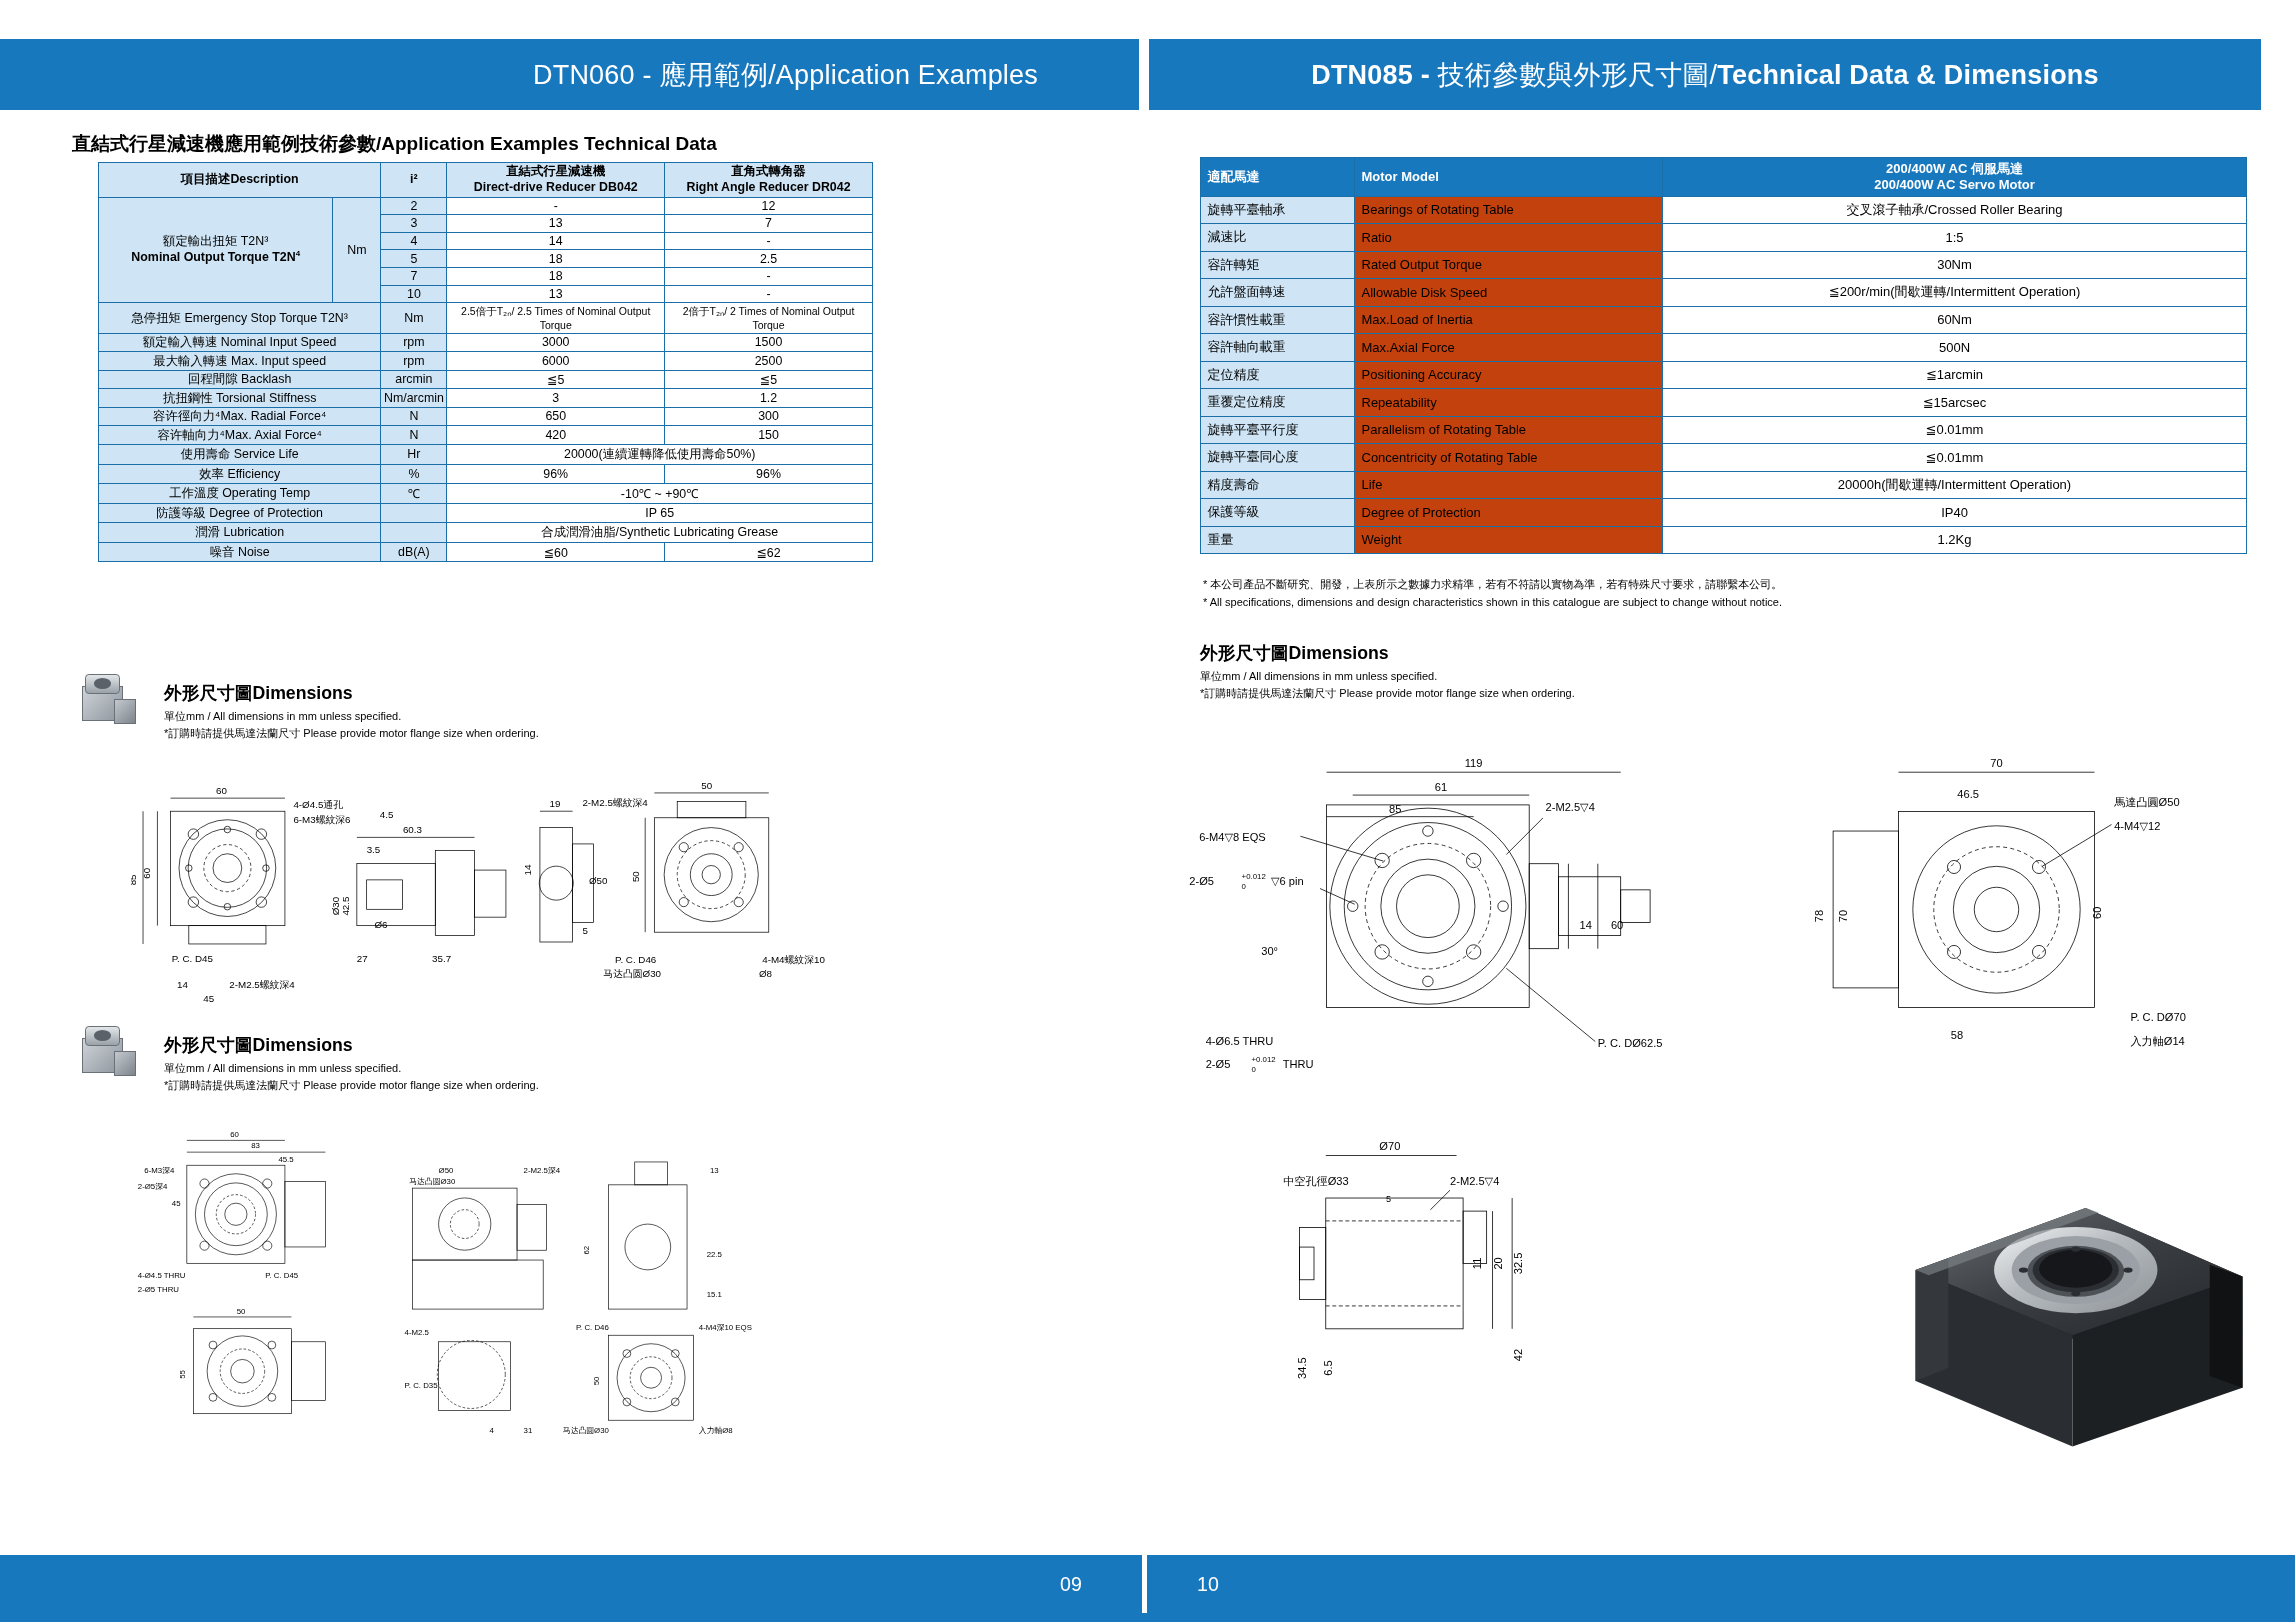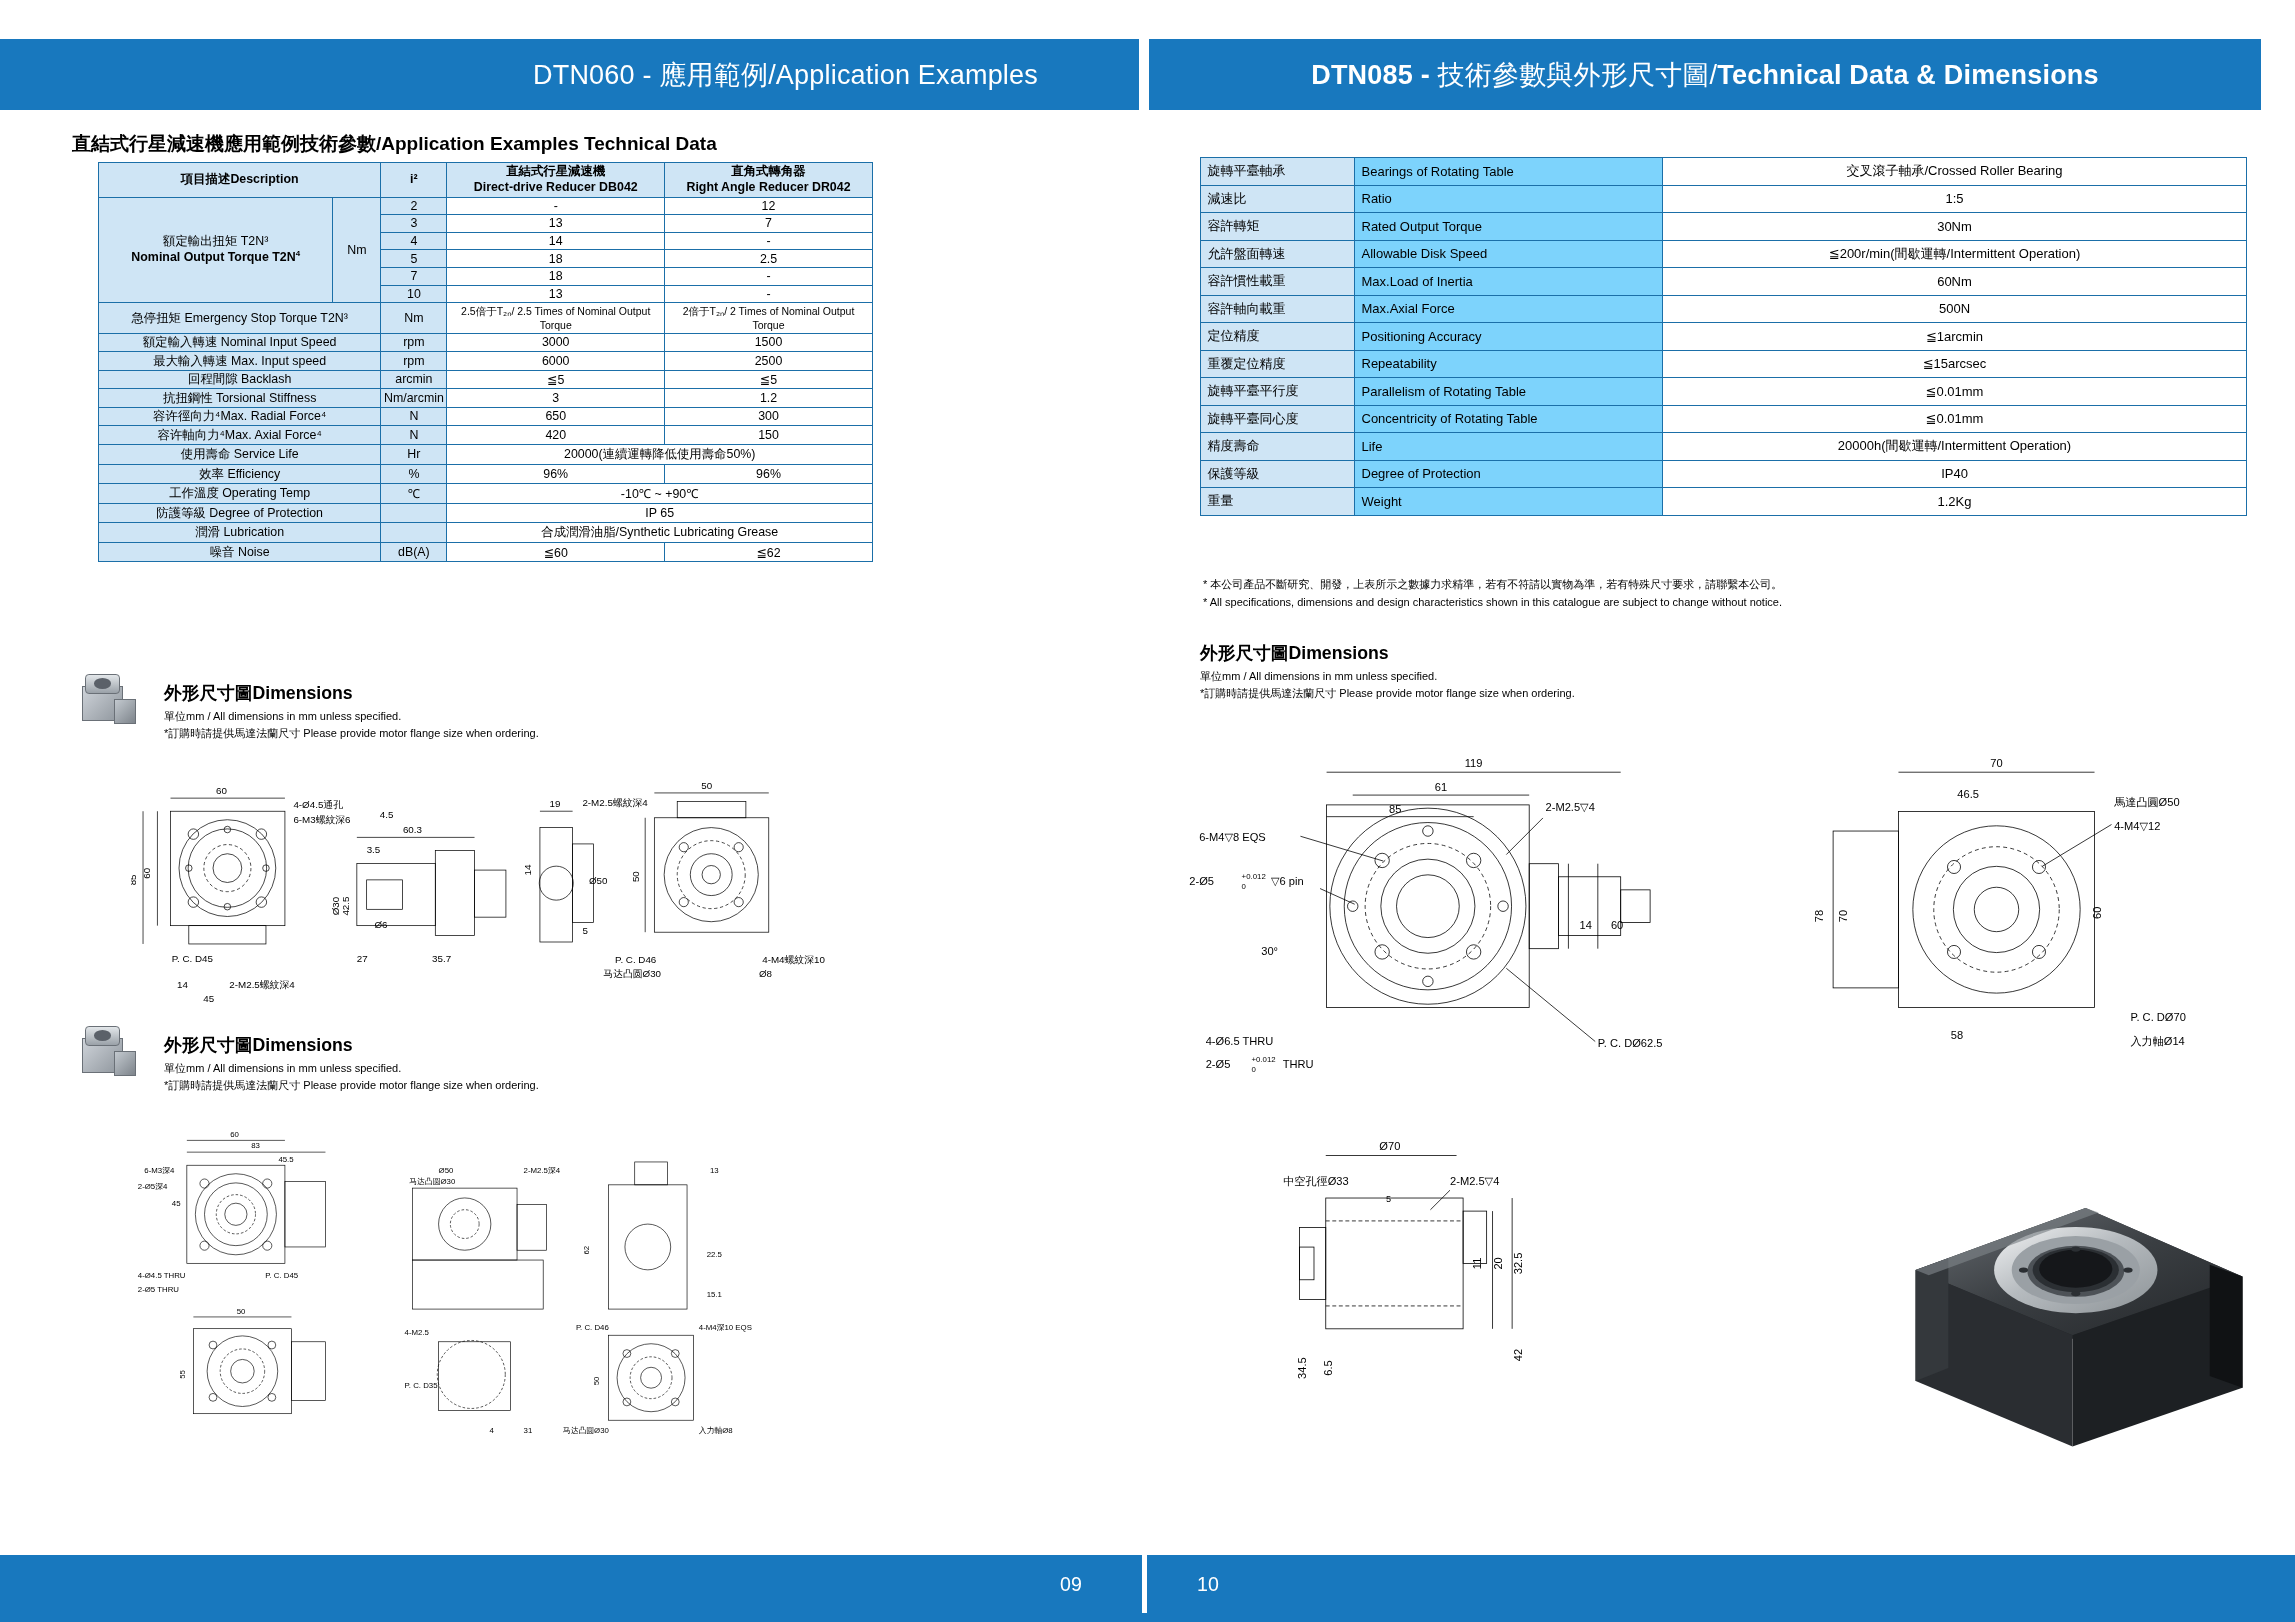--- a/index.html
+++ b/index.html
@@ -41,21 +41,21 @@
   .t1 .small { font-size:10.5px; }
   .t1 .unit { background:#cfe5f5; width:56px; }
   .t1 .idx  { background:#cfe5f5; width:41px; }
   .t1 td.val { background:#ffffff; }
   .t1 sup { font-size:7.9px; }
 
   
   .t2 { position:absolute; left:51px; top:39px; width:1047px; font-size:13px; }
   .t2 td { border:0.7px solid #1b6fa8; padding:2.6px 6.5px; vertical-align:middle; height:27.5px; }
   .t2 .c1 { width:154px; background:#cfe5f5; }
-  .t2 .c2 { width:308px; background:#7dd3fc; }
+  .t2 .c2 { width:308px; background:#c2410c; }
   .t2 .c3 { text-align:center; background:#fff; }
   .t2 .hdrow td { background:#1878be; color:#fff; font-weight:bold; text-align:left; }
   .t2 .hdrow td.c3 { text-align:center; line-height:1.25; }
 
   .note { position:absolute; font-size:11px; line-height:1.5; }
 
   
   .dimhead { position:absolute; }
   .dimhead .t  { font-size:17.7px; font-weight:bold; }
   .dimhead .s  { font-size:11px; margin-top:3.9px; }
@@ -407,20 +407,28 @@
           <text x="716" y="390" text-anchor="middle" stroke="none" fill="#000" transform="rotate(-90,716,390)">50</text>
         </g>
       </svg>
     </div>
   </div>
 
   <div class="col-right">
 
     <table class="t2">
       <tbody>
+          <tr class="hdrow">
+        <td class="c1">適配馬達</td>
+        <td class="c2">Motor Model</td>
+        <td class="c3">
+          <div>200/400W AC 伺服馬達</div>
+          <div>200/400W AC Servo Motor</div>
+        </td>
+      </tr>
       <tr>
             <td class="c1">旋轉平臺軸承</td>
             <td class="c2">Bearings of Rotating Table</td>
             <td class="c3">交叉滾子軸承/Crossed Roller Bearing</td>
           </tr>
       <tr>
             <td class="c1">減速比</td>
             <td class="c2">Ratio</td>
             <td class="c3">1:5</td>
           </tr>

